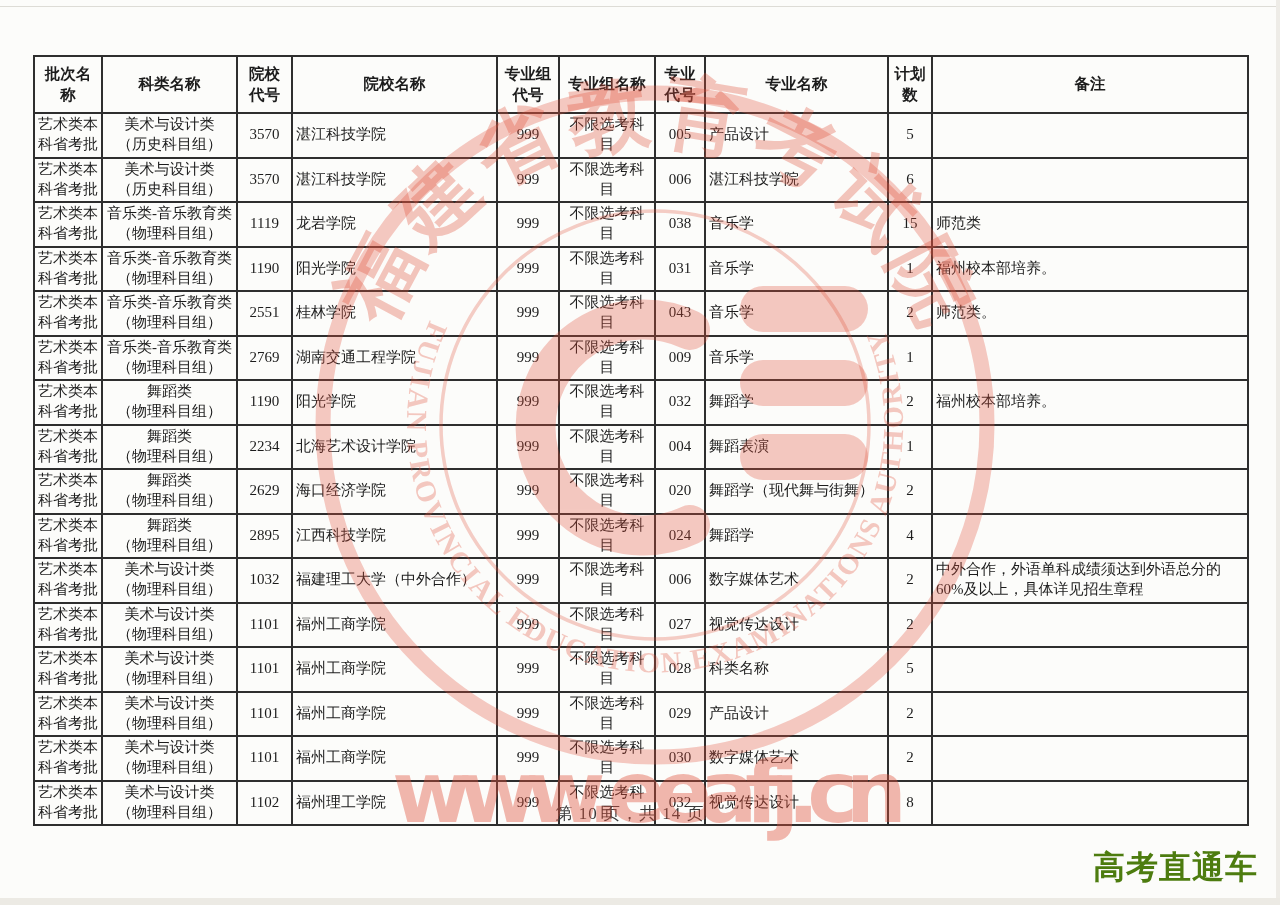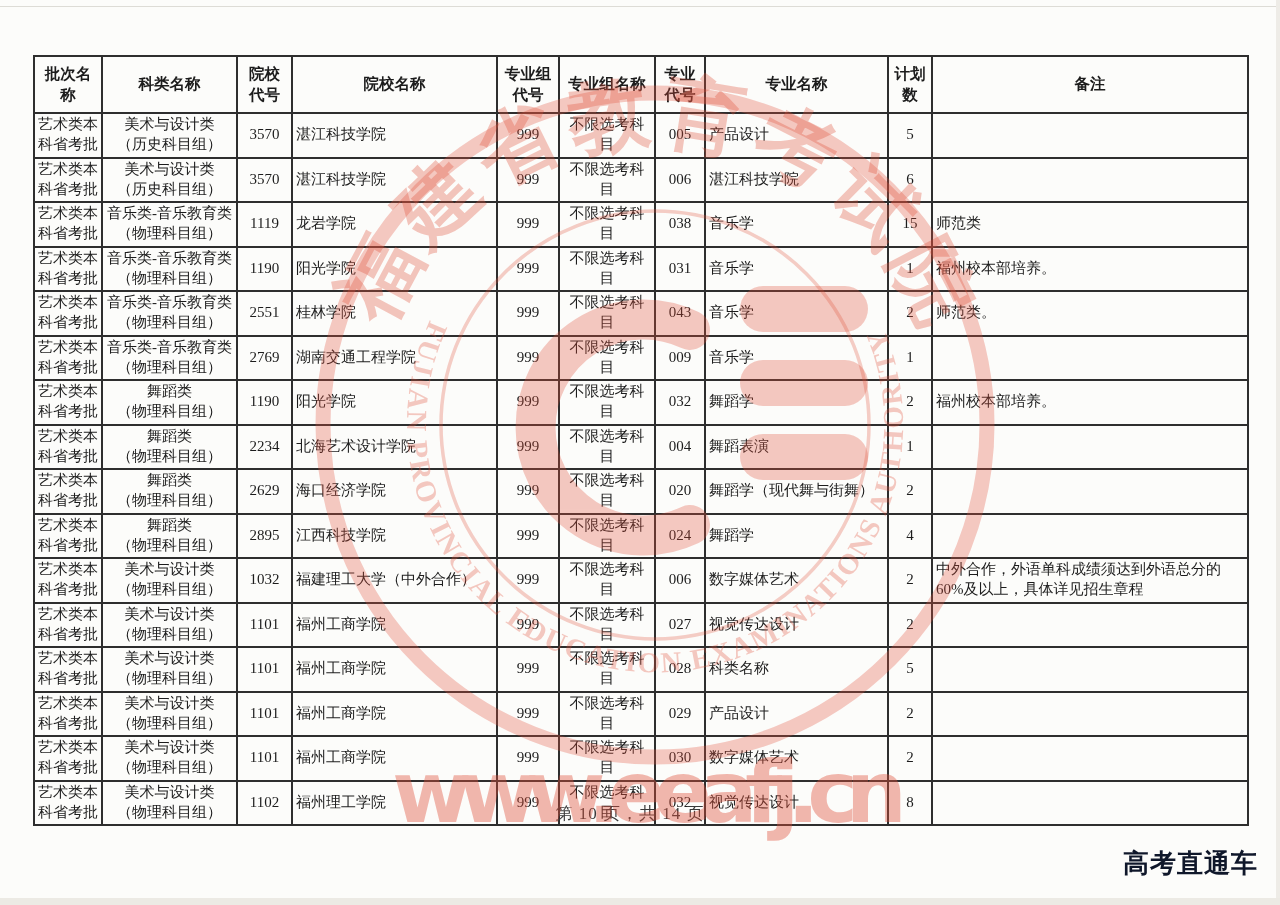--- a/index.html
+++ b/index.html
@@ -60,21 +60,21 @@
 
   .footer-page{
     position:absolute;left:460px;top:802px;width:340px;
     text-align:center;
     font-size:17px;color:#3a3a3a;
     letter-spacing:1px;
   }
   .footer-brand{
     position:absolute;right:22px;top:846px;
     font-family:"Liberation Sans","DejaVu Sans",sans-serif;
-    font-size:26px;font-weight:bold;color:#0f172a;
+    font-size:32px;font-weight:bold;color:#4d7c0f;
     letter-spacing:1px;
   }
 </style>
 </head>
 <body>
 
 <div class="scan-top-line"></div>
 <div class="scan-right-band"></div>
 <div class="scan-bottom-band"></div>
 

